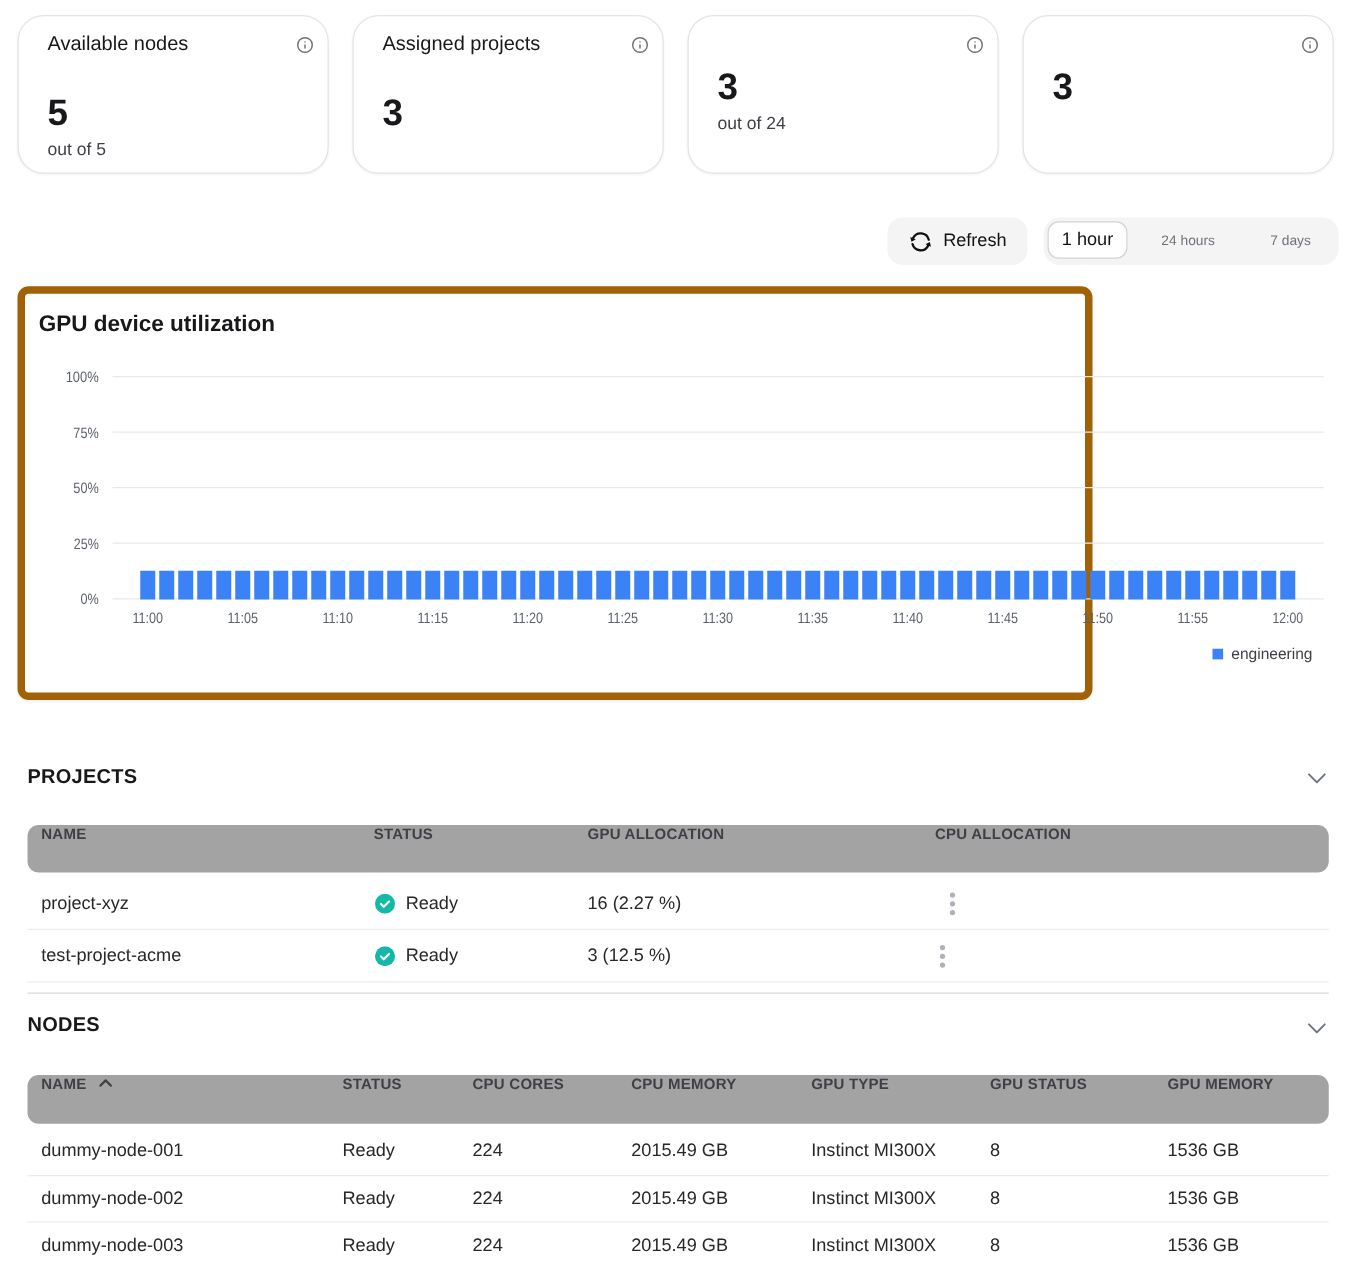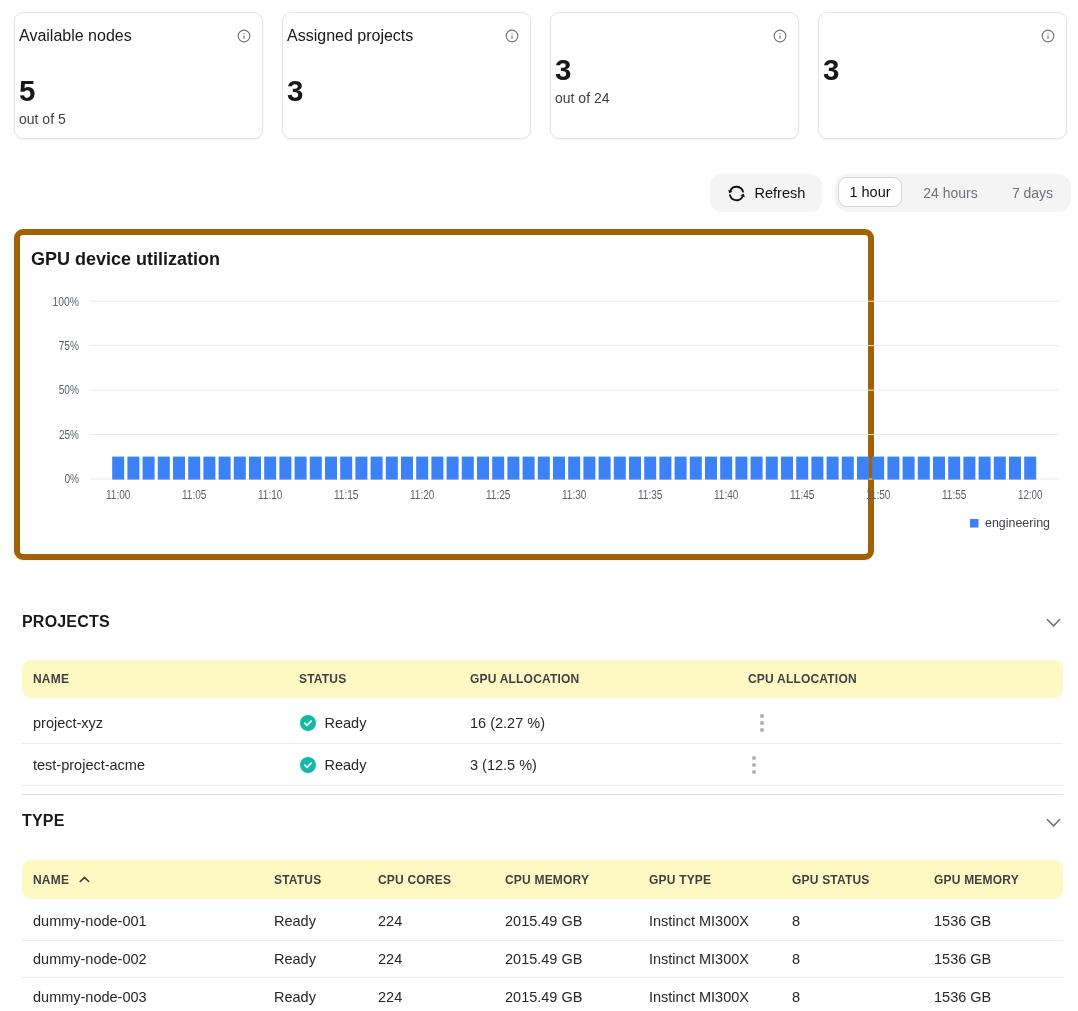--- a/index.html
+++ b/index.html
@@ -1,33 +1,33 @@
 <!DOCTYPE html>
 <html><head><meta charset="utf-8">
 <style>
 * { margin:0; padding:0; box-sizing:border-box; }
 html,body { width:1078px; height:1011px; background:#fff; font-family:"Liberation Sans",sans-serif; position:relative; overflow:hidden; }
-.card { position:absolute; top:12px; width:249px; height:127px; background:#fff; border:1px solid #e4e4e7; border-radius:9px; box-shadow:0 1px 2px rgba(0,0,0,.05); padding:12px 4px; }
+.card { position:absolute; top:12px; width:249px; height:127px; background:#fff; border:1px solid #e4e4e7; border-radius:21px; box-shadow:0 1px 2px rgba(0,0,0,.05); padding:12px 23px; }
 .card-title { font-size:16px; color:#18181b; line-height:21px; }
 .card-info { position:absolute; top:16px; right:11.5px; }
 .card-num { font-size:29.5px; font-weight:700; color:#18181b; line-height:30px; margin-top:30px; }
 .card-sub { font-size:14px; color:#3f3f46; line-height:18px; margin-top:4px; }
 .btn-refresh { position:absolute; left:710px; top:174px; width:112px; height:38px; background:#f4f4f5; border-radius:12px; display:flex; align-items:center; font-size:14.5px; color:#101113; }
 .btn-refresh svg { margin-left:17.5px; }
 .btn-refresh span { margin-left:10px; }
 .seg { position:absolute; left:835px; top:174px; width:236px; height:38px; background:#f4f4f5; border-radius:13px; }
 .seg-sel { position:absolute; left:3px; top:3px; width:64px; height:30px; background:#fff; border:1px solid #d4d4d8; border-radius:9px; display:flex; align-items:center; justify-content:center; font-size:14.5px; color:#101113; }
-.seg-item { position:absolute; top:0; height:38px; display:flex; align-items:center; font-size:14px; color:#71717a; transform:translateX(-50%); white-space:nowrap; }
+.seg-item { position:absolute; top:0; height:38px; display:flex; align-items:center; font-size:11px; color:#71717a; transform:translateX(-50%); white-space:nowrap; }
 .chart-card { position:absolute; left:14px; top:229px; width:860px; height:331px; border:6px solid #a16207; border-radius:9px; box-shadow:0 1px 2px rgba(0,0,0,.05); }
 .chart-title { position:absolute; left:31px; top:249.5px; font-size:18px; font-weight:700; color:#18181b; line-height:19px; }
 .sec-title { position:absolute; left:22px; font-size:16px; font-weight:700; letter-spacing:.2px; color:#18181b; line-height:16px;text-align:center; }
 .sec-chev { position:absolute; left:1046px; }
 .sec-chev svg { display:block; }
 .tbl { position:absolute; left:22px; width:1041px; }
-.thead { display:flex; background:#fef9c3; border-radius:9px; height:38px; align-items:center; }
+.thead { display:flex; background:#a3a3a3; border-radius:9px; height:38px; align-items:flex-start; }
 .th { font-size:12px; font-weight:700; color:#3f3f46; letter-spacing:.2px; padding-left:11px; }
 .trow { display:flex; align-items:center; border-bottom:1px solid #ebebed;text-align:center; }
 .td { font-size:14.5px; color:#27272a; padding-left:11px; display:flex; align-items:center; }
 .divider { position:absolute; left:22px; width:1041px; height:1px; background:#d9d9dc; }
 </style></head>
 <body>
 <div class="card" style="left:14px">
   <div class="card-title">Available nodes</div>
   <div class="card-info"><svg width="14" height="14" viewBox="0 0 24 24" fill="none" stroke="#71717a" stroke-width="2" stroke-linecap="round" stroke-linejoin="round">
         <circle cx="12" cy="12" r="10"></circle>
@@ -220,21 +220,21 @@
           <circle cx="8" cy="3" r="2.1"></circle>
           <circle cx="8" cy="10" r="2.1"></circle>
           <circle cx="8" cy="17" r="2.1"></circle>
         </svg>
       </div>
   </div>
 </div>
 
 <div class="divider" style="top:794px"></div>
 
-<div class="sec-title" style="top:813.3px">TYPE</div>
+<div class="sec-title" style="top:813.3px">NODES</div>
 <div class="sec-chev" style="top:817.5px">
     <svg width="15" height="10" viewBox="0 0 15 10" fill="none" stroke="#6f7680" stroke-width="1.6" stroke-linecap="round" stroke-linejoin="round">
       <path d="M1.2 1.5 L7.5 7.9 L13.8 1.5"></path>
     </svg>
   </div>
 
 <div class="tbl" style="top:860px">
   <div class="thead" style="height:39px">
     <div class="th" style="width:241px;display:flex;align-items:center">NAME <svg width="11" height="7" viewBox="0 0 11 7" fill="none" stroke="#3f3f46" stroke-width="1.7" stroke-linecap="round" stroke-linejoin="round" style="margin-left:10px;margin-bottom:1px">
           <path d="M1.3 5.5 L5.5 1.3 L9.7 5.5"></path>

